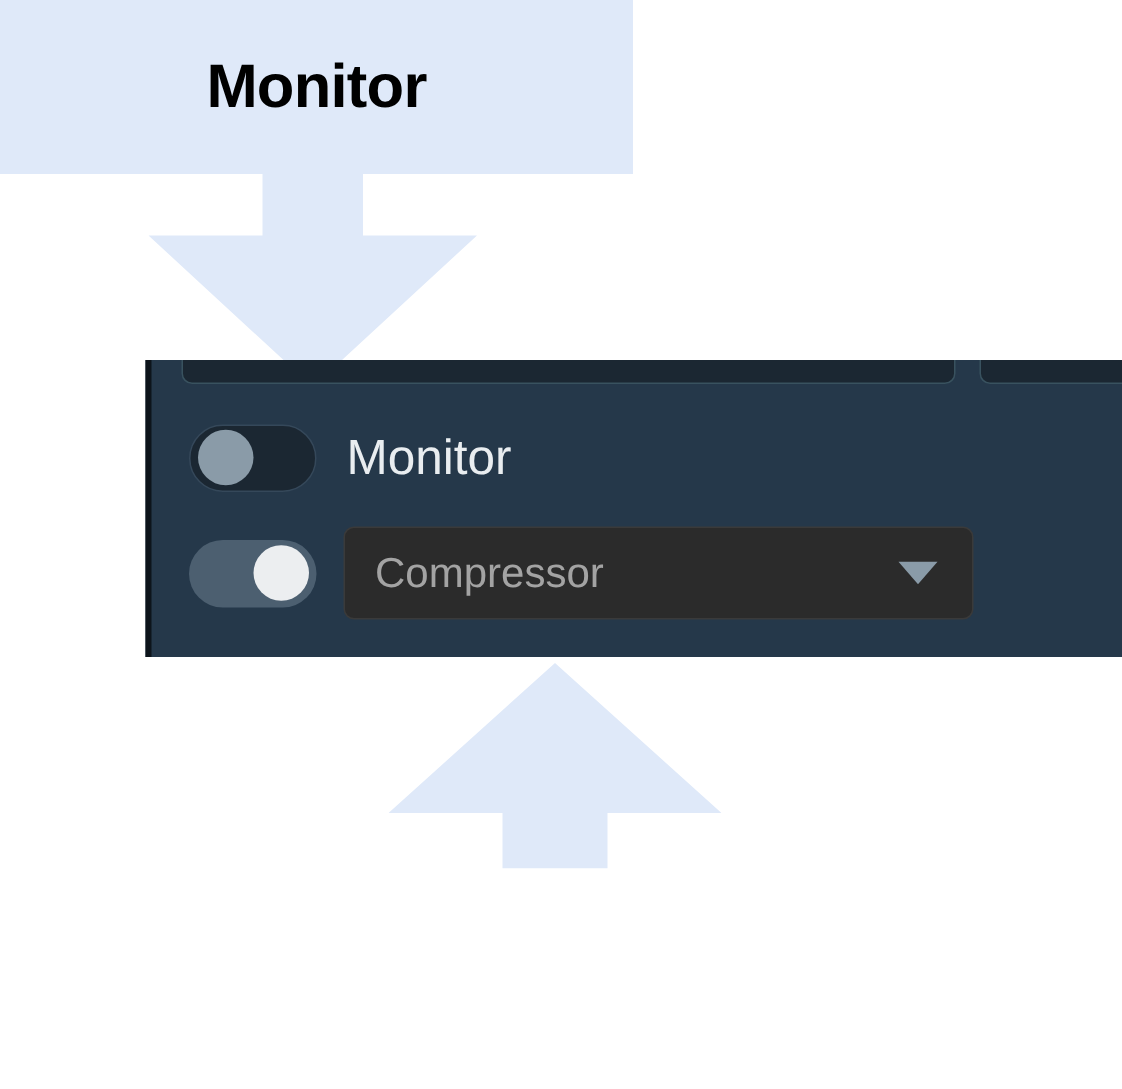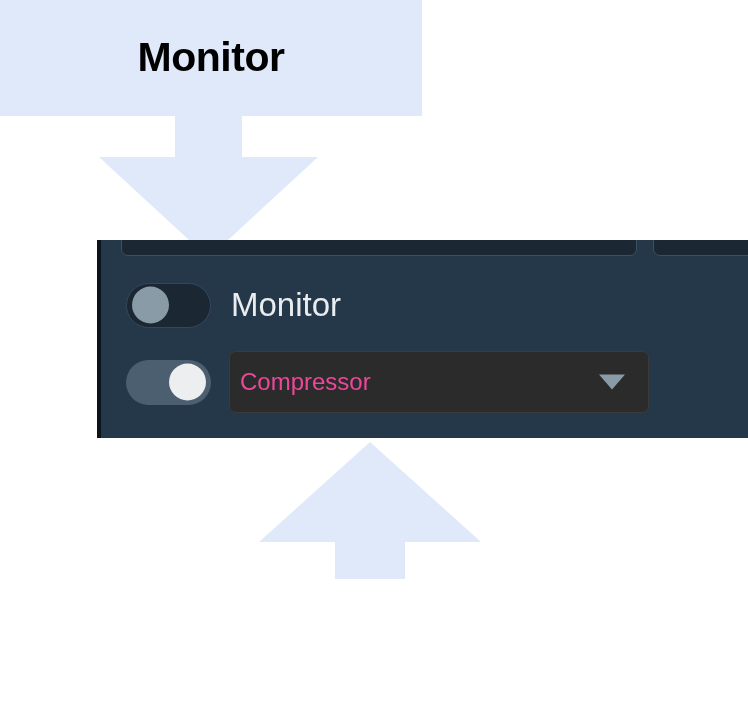--- a/index.html
+++ b/index.html
@@ -159,23 +159,23 @@
     height: 62px;
     background: #2b2b2b;
     border: 1px solid #3a3a3a;
     border-radius: 7px;
     display: flex;
     align-items: center;
     box-sizing: border-box;
     flex: none;
   }
   #effect-select-value {
-    color: #ec4899;
-    font-size: 24px;
-    margin-left: 10px;
+    color: #a3a3a3;
+    font-size: 28px;
+    margin-left: 20px;
     white-space: nowrap;
   }
   #effect-select-chevron {
     position: absolute;
     right: 23px;
     top: 50%;
     transform: translateY(-50%);
     width: 0;
     height: 0;
     border-left: 13px solid transparent;

